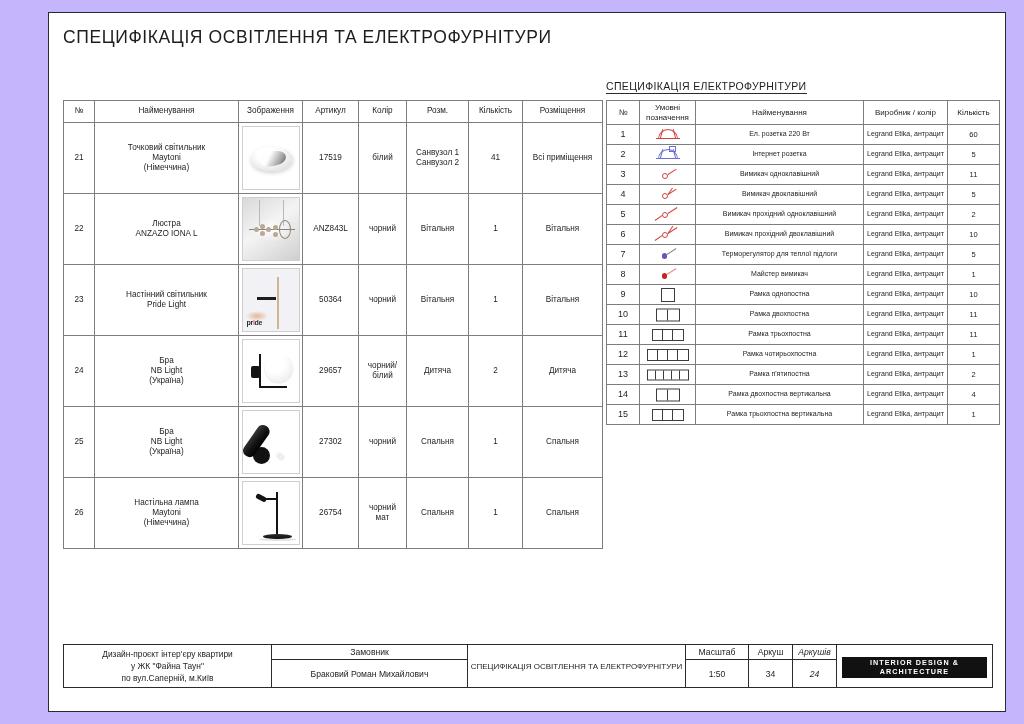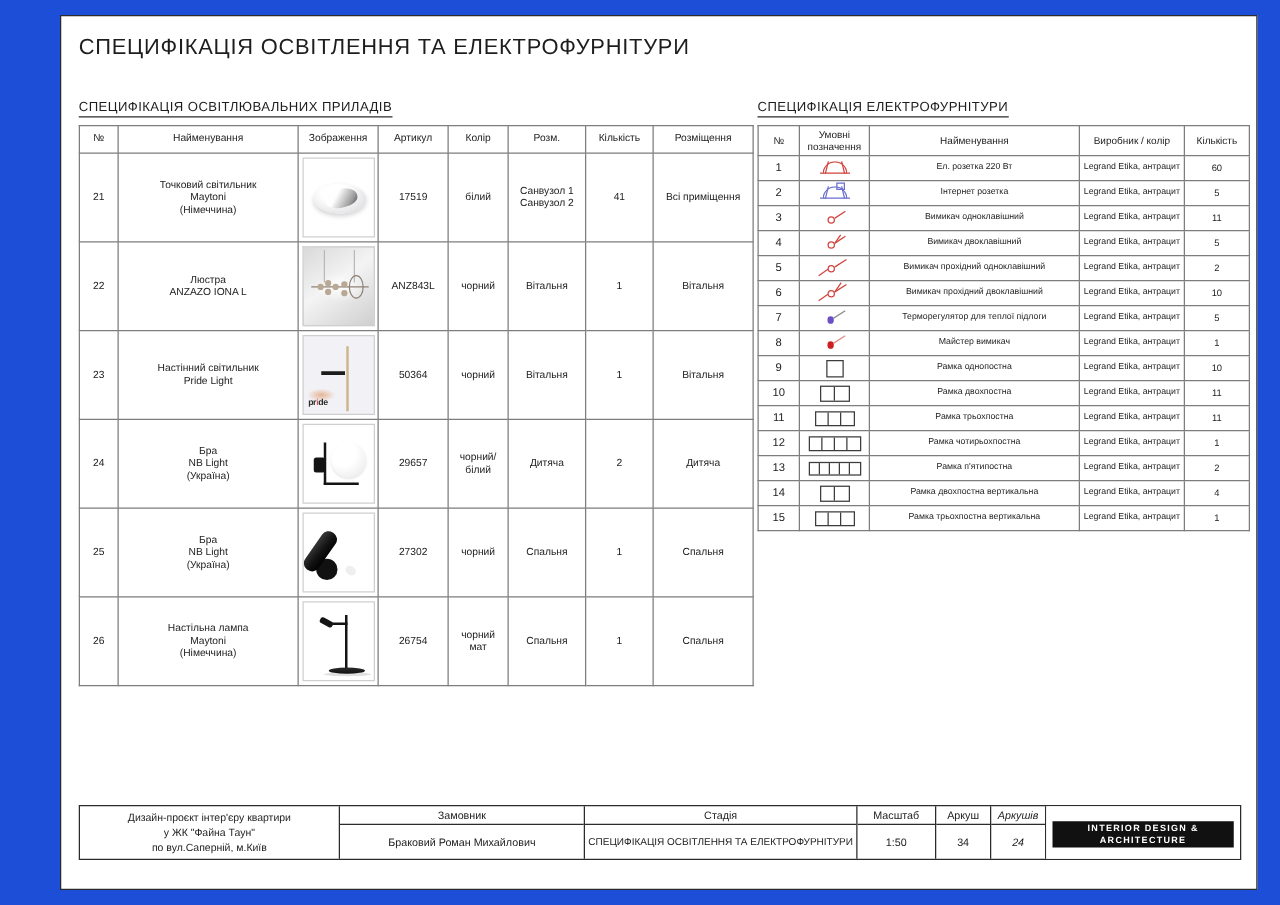--- a/index.html
+++ b/index.html
@@ -7,21 +7,21 @@
     width: 1024px; height: 724px;
     background: #ffffff;
     font-family: "Liberation Sans", sans-serif;
     color: #1a1a1a;
     overflow: hidden;
   }
   #page {
     position: absolute;
     left: 0; top: 0;
     width: 1024px; height: 724px;
-    background: #1d4ed8;
+    background: #c4b5fd;
   }
   
   #frame {
     position: absolute;
     left: 48px; top: 12px;
     width: 958px; height: 700px;
     border: 1.6px solid #2b2b2b;
     background: #ffffff;
   }
 
@@ -230,21 +230,20 @@
                margin-top: 3px; }
 </style>
 </head>
 <body>
 
 <div id="page">
   <div id="frame">
 
     <div id="main-title">СПЕЦИФІКАЦІЯ ОСВІТЛЕННЯ ТА ЕЛЕКТРОФУРНІТУРИ</div>
 
-    <div class="section-title" id="lighting-title">СПЕЦИФІКАЦІЯ ОСВІТЛЮВАЛЬНИХ ПРИЛАДІВ</div>
 
     <div class="section-title" id="electro-title">СПЕЦИФІКАЦІЯ ЕЛЕКТРОФУРНІТУРИ</div>
 
     <table class="spec" id="tbl-lighting">
       <colgroup>
         <col class="c-num">
           <col class="c-name">
           <col class="c-img">
           <col class="c-art">
         <col class="c-col">
@@ -675,21 +674,20 @@
           </div>
         </div>
       </div>
 
       <div class="tb-col" id="tb-client">
         <div class="tb-head">Замовник</div>
         <div class="tb-body">Браковий Роман Михайлович</div>
       </div>
 
       <div class="tb-col" id="tb-stage">
-        <div class="tb-head">Стадія</div>
         <div class="tb-body">СПЕЦИФІКАЦІЯ ОСВІТЛЕННЯ ТА ЕЛЕКТРОФУРНІТУРИ</div>
       </div>
 
       <div class="tb-col" id="tb-scale">
         <div class="tb-head">Масштаб</div>
         <div class="tb-body">1:50</div>
       </div>
 
       <div class="tb-col" id="tb-sheet">
         <div class="tb-head">Аркуш</div>

